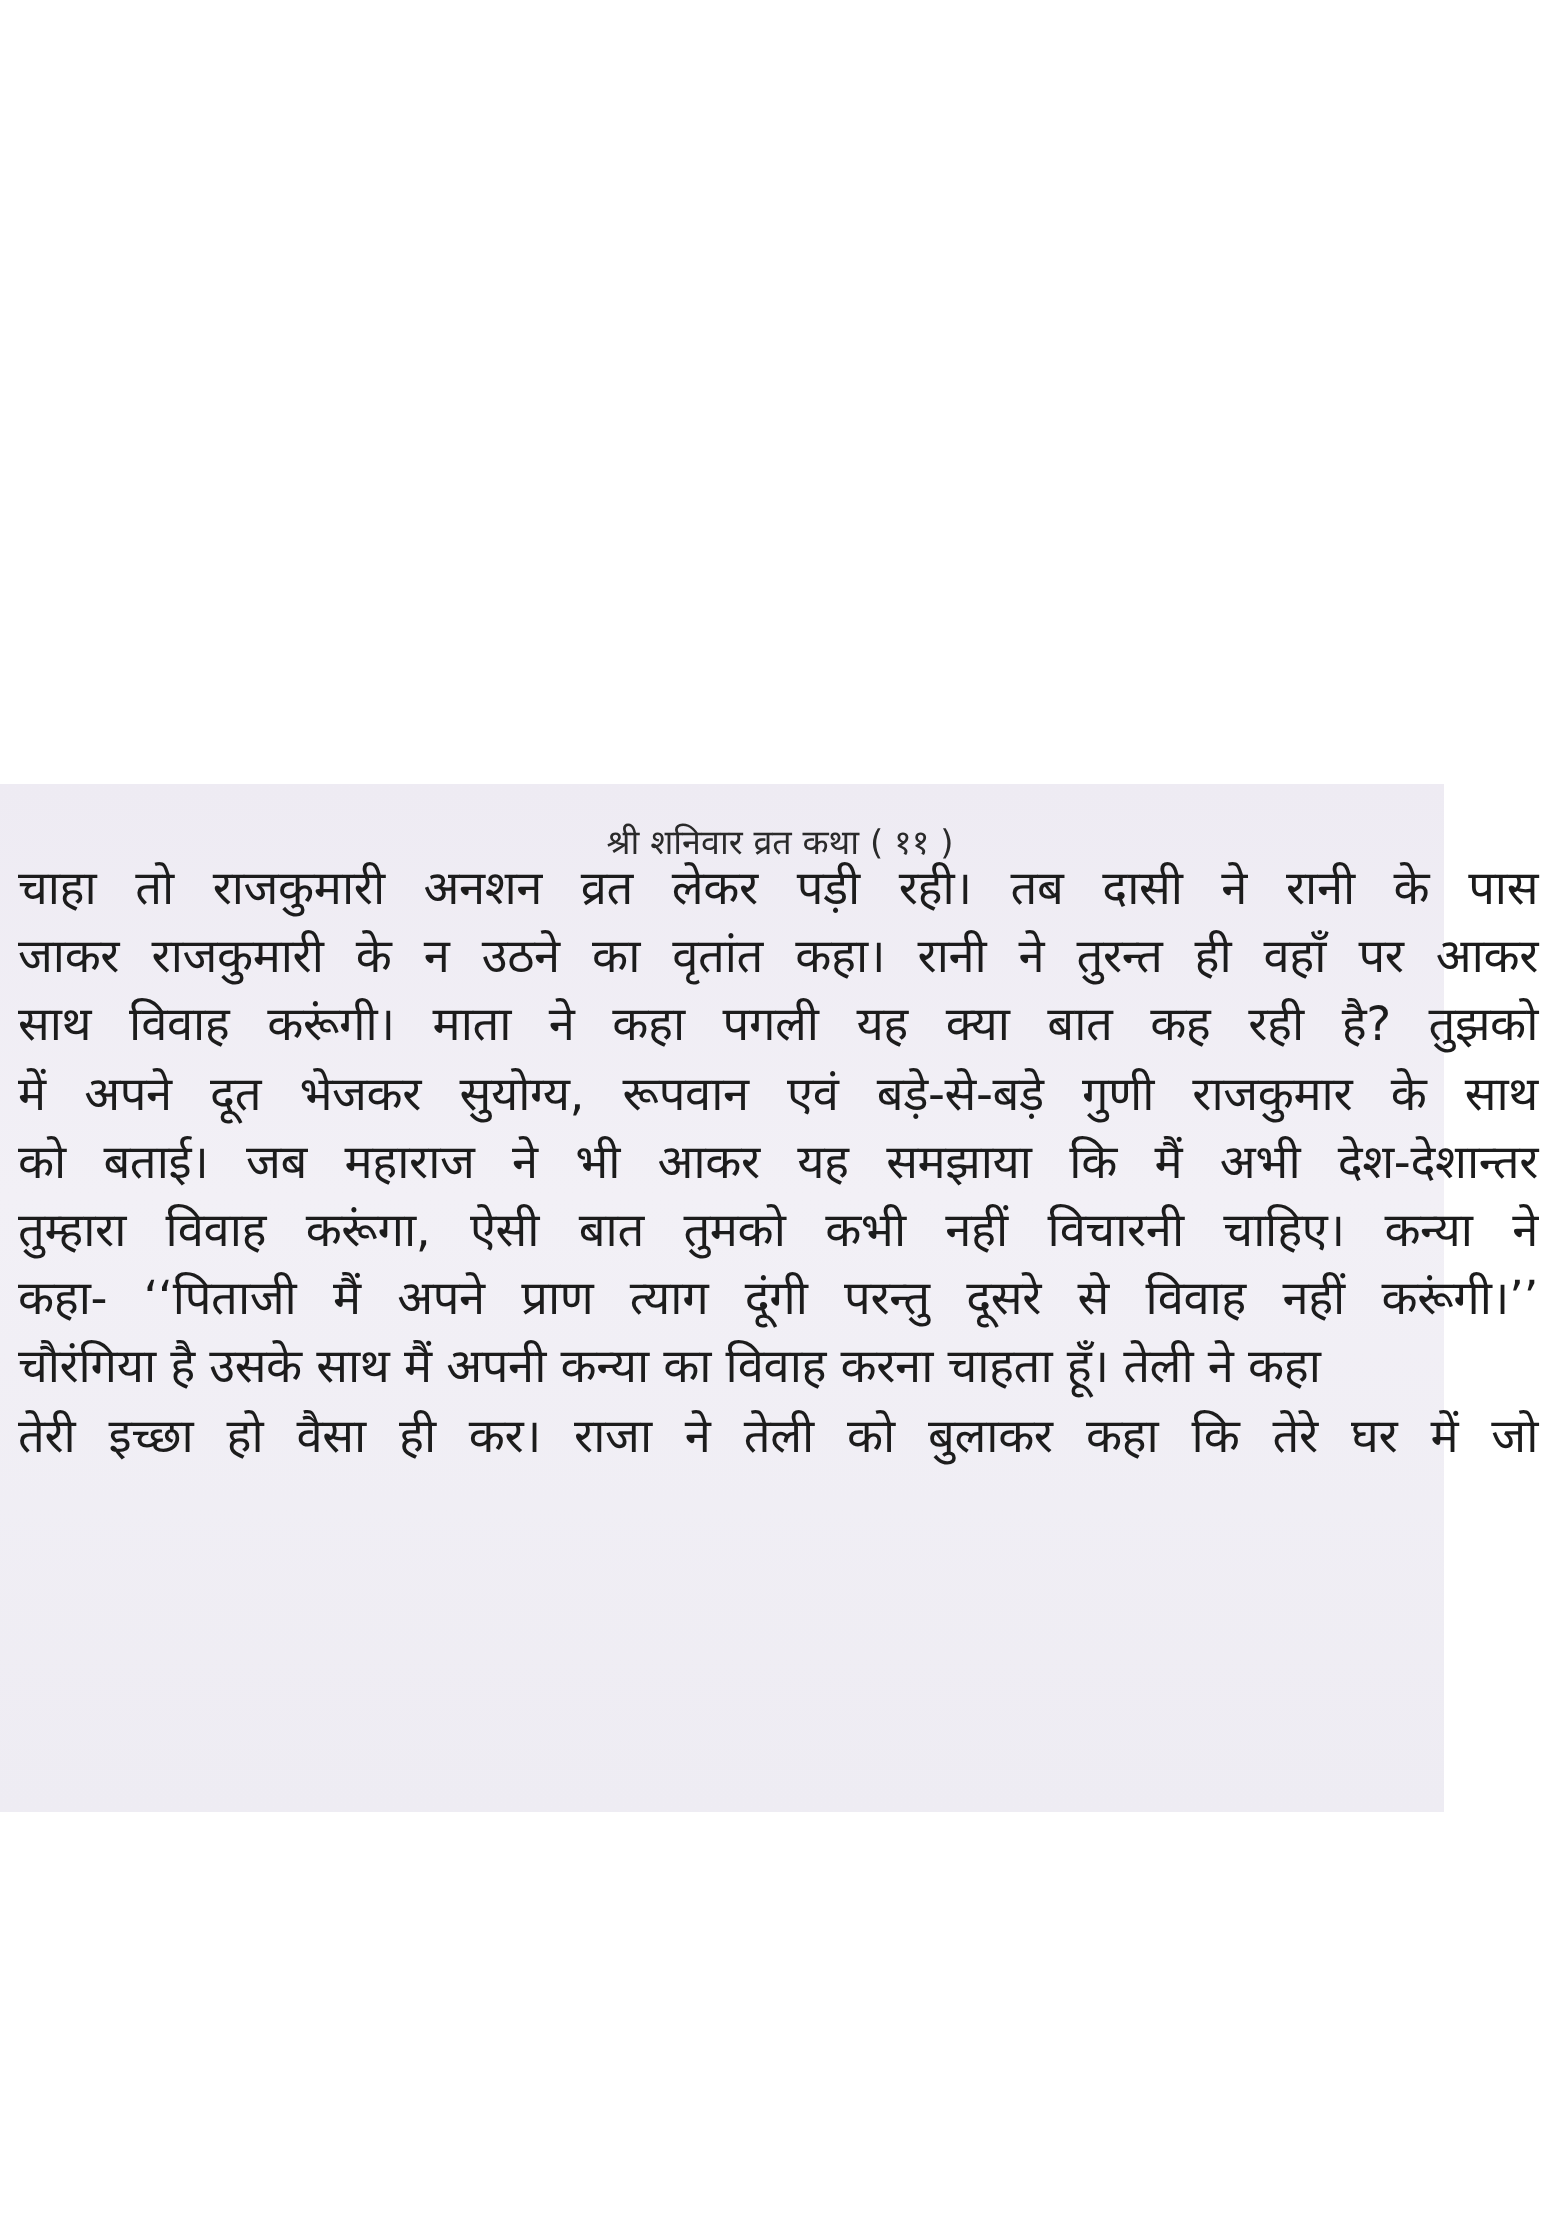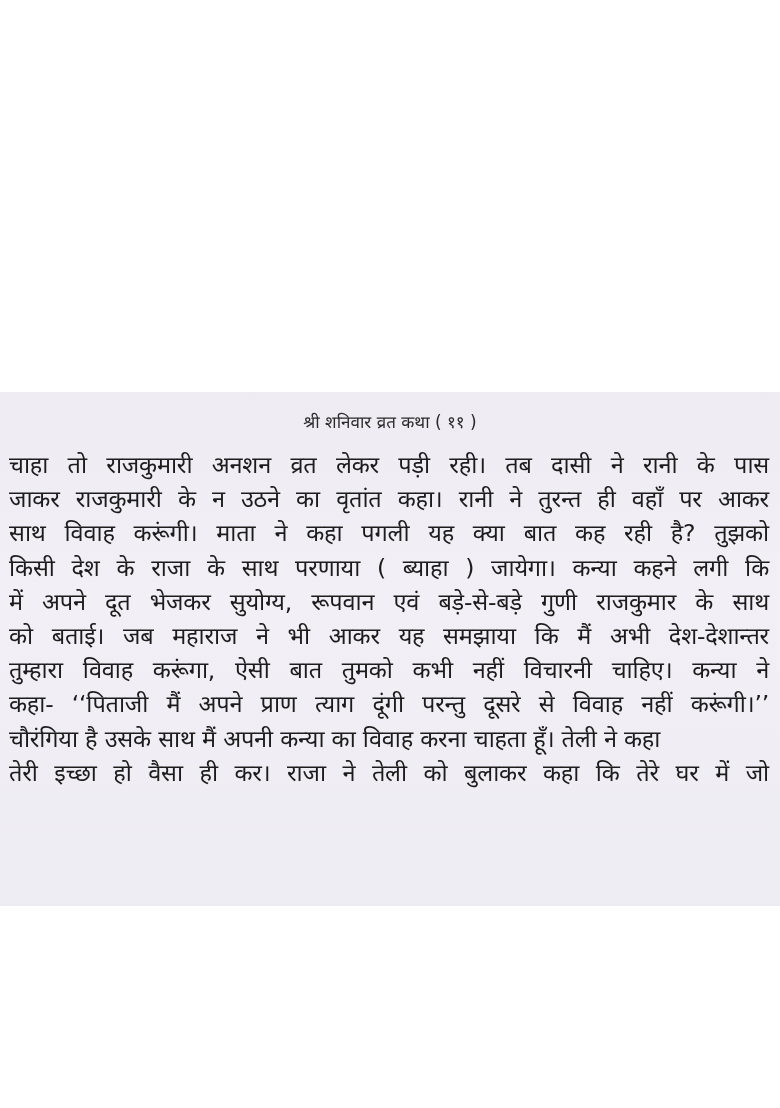--- a/index.html
+++ b/index.html
@@ -2,45 +2,44 @@
 <html><head>
 <meta charset="utf-8">
 <style>
   html, body { margin: 0; padding: 0; }
   body {
     width: 780px; height: 1108px; background: #ffffff;
     position: relative; overflow: hidden;
     font-family: "DejaVu Sans", sans-serif;
   }
   .page {
-    position: absolute; left: 0; top: 392px; width: 780px; height: 514px;
+    position: absolute; left: 0; top: 392px; width: 722px; height: 514px;
     background: linear-gradient(180deg, #eeebf3 0%, #f2f0f6 40%, #eeecf3 100%);
   }
   .page-header {
     position: absolute; top: 18px; left: 0; width: 780px;
     text-align: center; font-size: 17px; color: #2a2a2a; line-height: 24px;
   }
   .body-text {
-    position: absolute; top: 56px; left: 9px; width: 760px;
+    position: absolute; top: 35px; left: 9px; width: 760px;
     font-size: 23.5px; line-height: 34.2px; color: #1c1c1c;
     letter-spacing: -0.2px;
   }
   .line { display: block; white-space: nowrap; text-align: justify; text-align-last: justify; }
   .line.last { text-align-last: left; }
 </style>
 </head>
 <body>
 
 <div class="page">
   <div class="page-header">श्री शनिवार व्रत कथा ( ११ )</div>
   <div class="body-text">
     <span class="line">चाहा तो राजकुमारी अनशन व्रत लेकर पड़ी रही। तब दासी ने रानी के पास</span>
     <span class="line">जाकर राजकुमारी के न उठने का वृतांत कहा। रानी ने तुरन्त ही वहाँ पर आकर</span>
     <span class="line">साथ विवाह करूंगी। माता ने कहा पगली यह क्या बात कह रही है? तुझको</span>
-    <span class="line">किसी देश के राजा के साथ परणाया ( ब्याहा ) जायेगा। कन्या कहने लगी कि</span>
     <span class="line">में अपने दूत भेजकर सुयोग्य, रूपवान एवं बड़े-से-बड़े गुणी राजकुमार के साथ</span>
     <span class="line">को बताई। जब महाराज ने भी आकर यह समझाया कि मैं अभी देश-देशान्तर</span>
     <span class="line">तुम्हारा विवाह करूंगा, ऐसी बात तुमको कभी नहीं विचारनी चाहिए। कन्या ने</span>
     <span class="line">कहा- ‘‘पिताजी मैं अपने प्राण त्याग दूंगी परन्तु दूसरे से विवाह नहीं करूंगी।’’</span>
     <span class="line last">चौरंगिया है उसके साथ मैं अपनी कन्या का विवाह करना चाहता हूँ। तेली ने कहा</span>
     <span class="line">तेरी इच्छा हो वैसा ही कर। राजा ने तेली को बुलाकर कहा कि तेरे घर में जो</span>
   </div>
 </div>
 
 </body></html>

